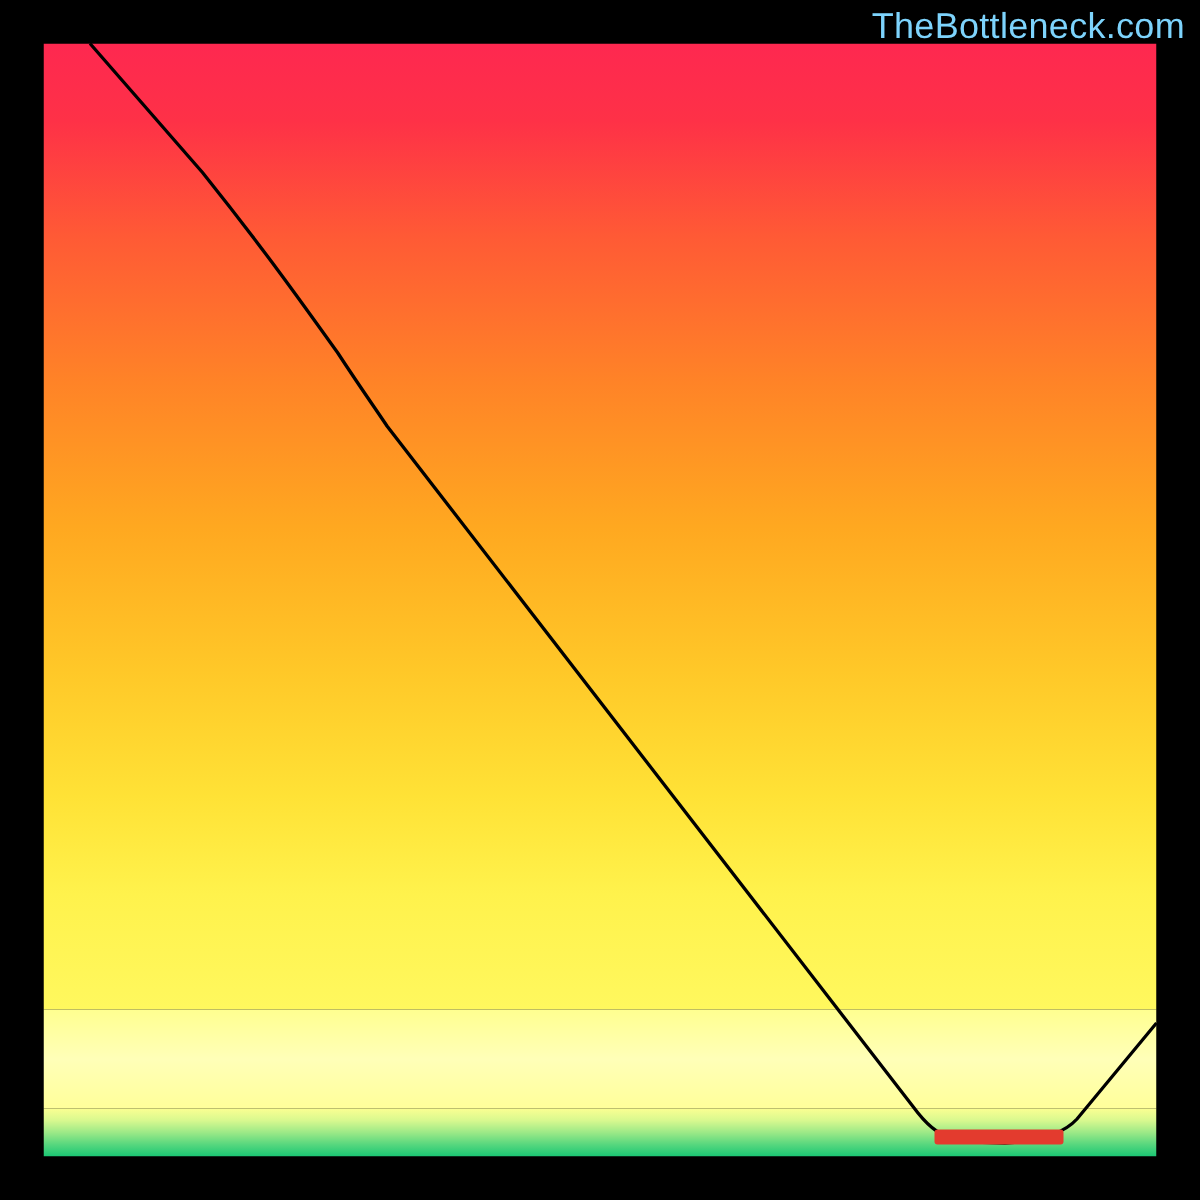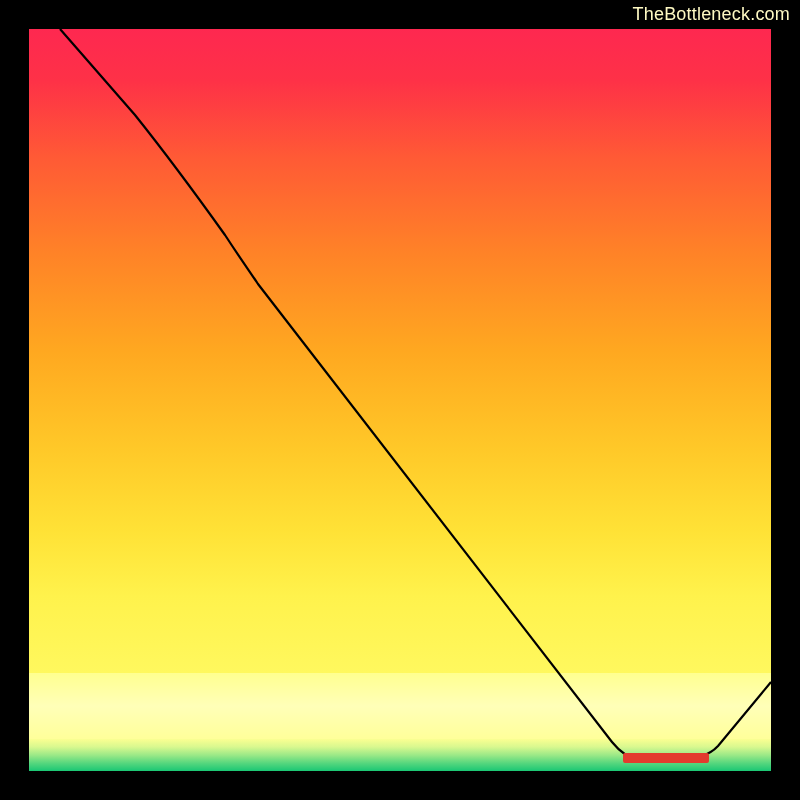--- a/index.html
+++ b/index.html
@@ -13,22 +13,22 @@
   }
   .container {
     width: 800px;
     height: 800px;
     position: relative;
   }
   .watermark {
     position: absolute;
     top: 4px;
     right: 10px;
-    color: #fef9c3;
-    font-size: 18px;
+    color: #7dd3fc;
+    font-size: 24px;
     font-weight: 500;
     letter-spacing: 0.2px;
     z-index: 5;
   }
   svg.chart {
     position: absolute;
     top: 0;
     left: 0;
   }
 </style>

